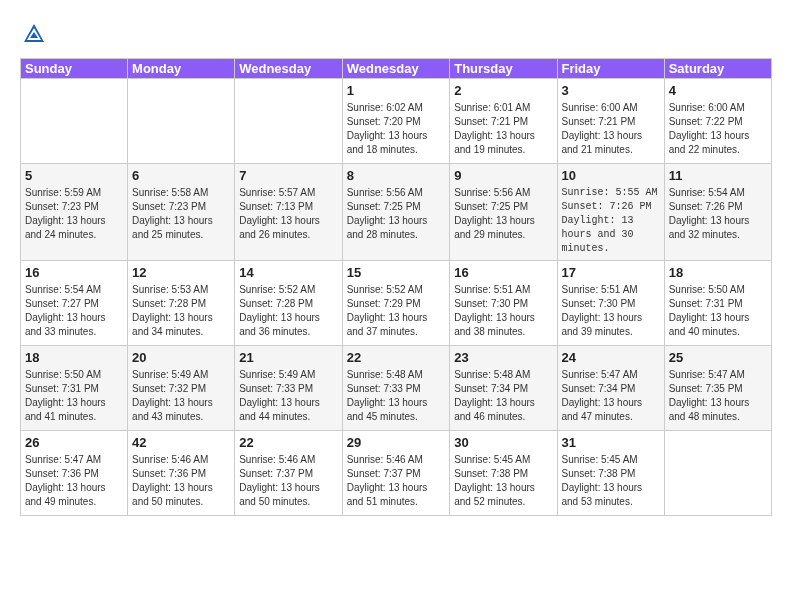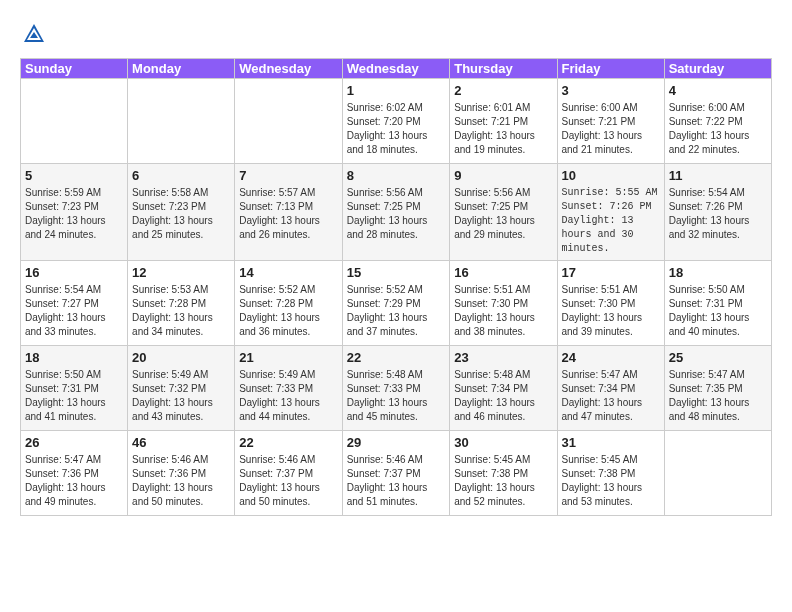--- a/index.html
+++ b/index.html
@@ -288,21 +288,21 @@
         </td>
       </tr>
       <tr>
         <td>
           <div class="day-number">26</div>
           <div class="day-info" style="white-space: pre-line;">Sunrise: 5:47 AM
 Sunset: 7:36 PM
 Daylight: 13 hours and 49 minutes.</div>
         </td>
         <td>
-          <div class="day-number">46</div>
+          <div class="day-number">42</div>
           <div class="day-info" style="white-space: pre-line;">Sunrise: 5:46 AM
 Sunset: 7:36 PM
 Daylight: 13 hours and 50 minutes.</div>
         </td>
         <td>
           <div class="day-number">22</div>
           <div class="day-info" style="white-space: pre-line;">Sunrise: 5:46 AM
 Sunset: 7:37 PM
 Daylight: 13 hours and 50 minutes.</div>
         </td>

